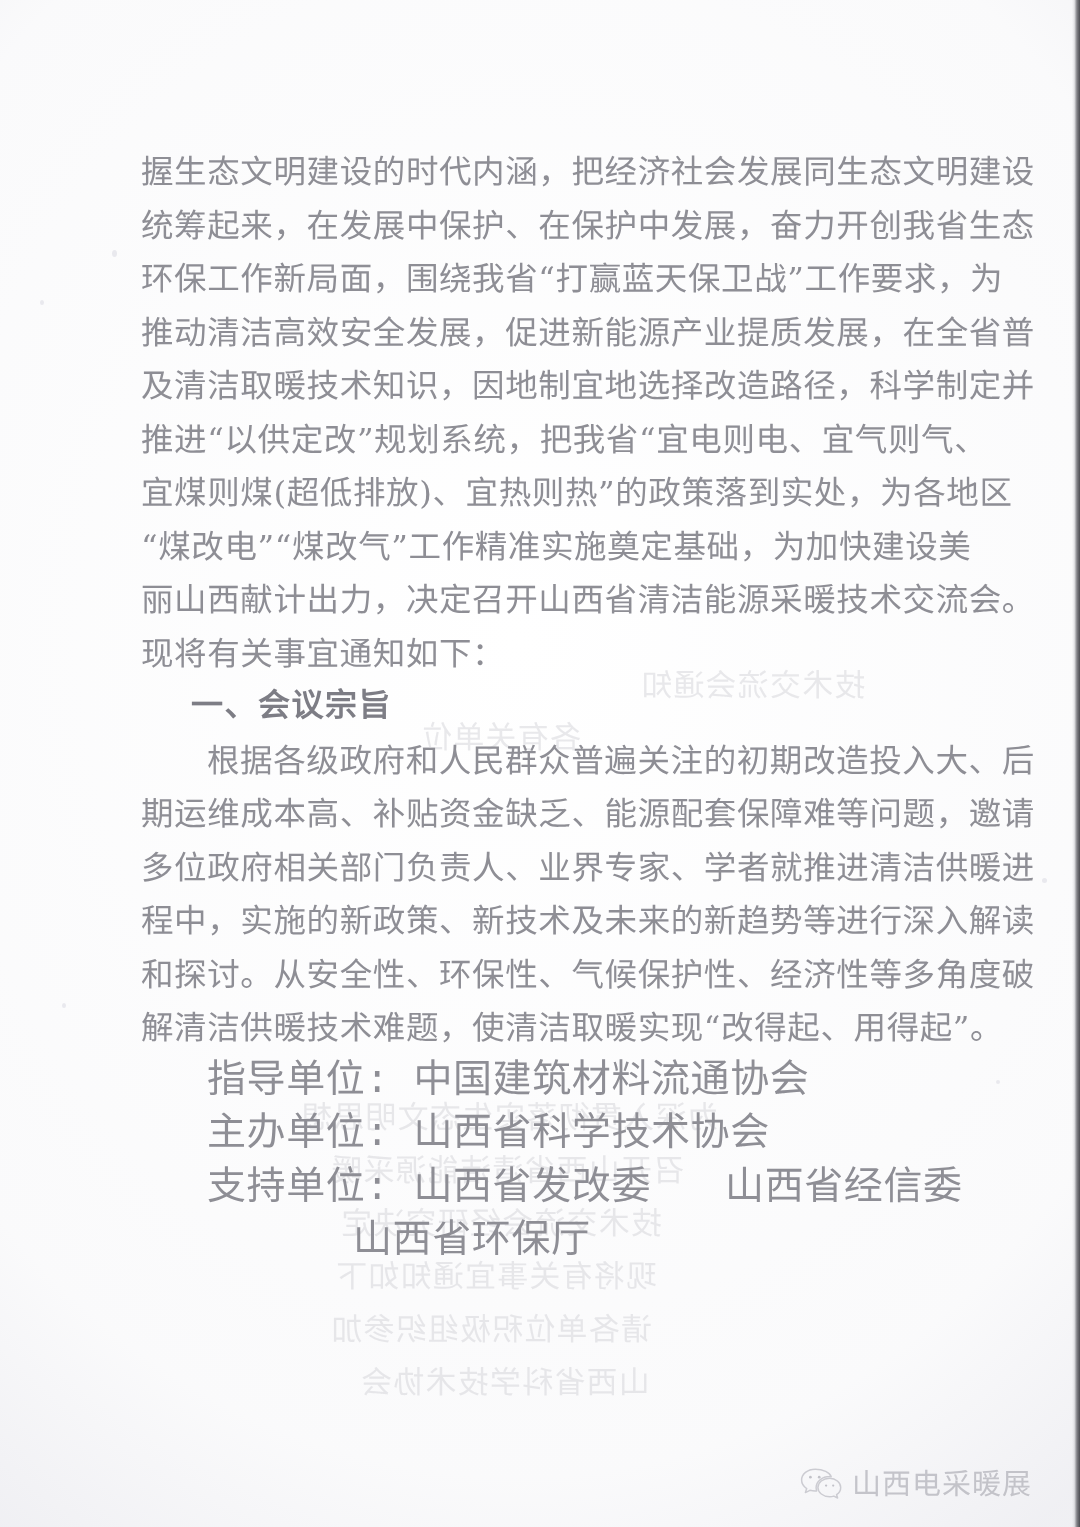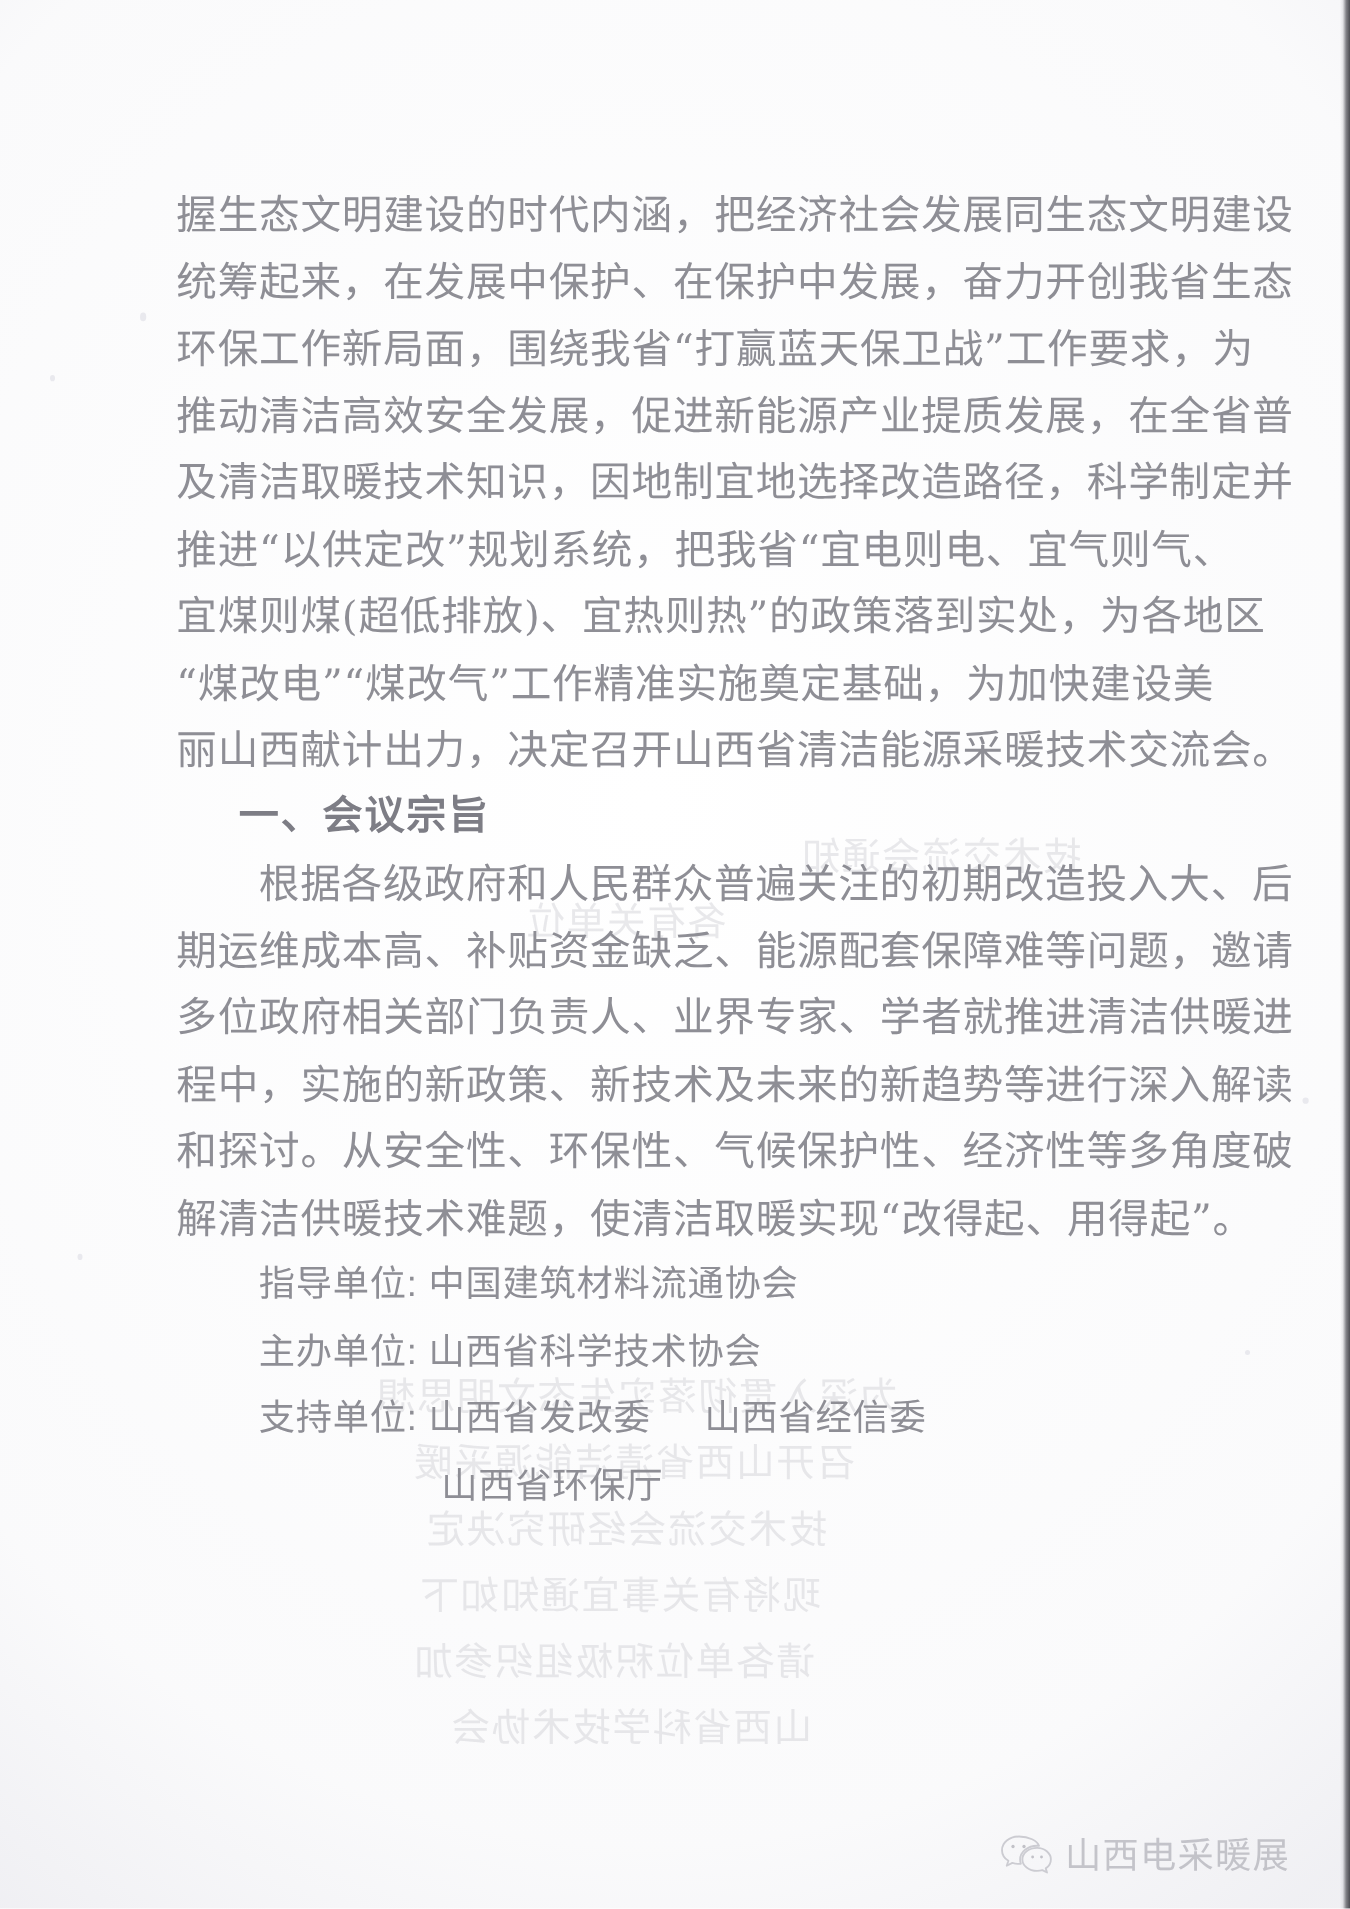--- a/index.html
+++ b/index.html
@@ -103,26 +103,26 @@
     padding-left: 50px;
     letter-spacing: 1.5px;
     font-weight: bold;
     white-space: nowrap;
     font-family: Liberation Mono, monospace;
   }
 
   .org-line {
     height: 53.5px;
     line-height: 53.5px;
-    font-size: 29px;
+    font-size: 39px;
     color: #8e8e95;
     padding-left: 66px;
     letter-spacing: 0.6px;
     white-space: nowrap;
-    font-family: Liberation Sans, sans-serif;
+    font-family: Liberation Mono, monospace;
   }
   .org-line .org-label { letter-spacing: 0.6px; }
   .org-line .org-value { letter-spacing: 0.6px; }
   .org-line.continuation { padding-left: 212px; }
   .org-value-gap { display: inline-block; width: 26px; }
 
   
   .footer-mark {
     position: absolute;
     right: 48px;
@@ -435,20 +435,21 @@
         <span>源</span>
         <span>采</span>
         <span>暖</span>
         <span>技</span>
         <span>术</span>
         <span>交</span>
         <span>流</span>
         <span>会</span>
         <span>。</span>
       </div>
+    <div class="line">现将有关事宜通知如下：</div>
 
     <div class="heading">一、会议宗旨</div>
     <div class="line just indent">
         <span>根</span>
         <span>据</span>
         <span>各</span>
         <span>级</span>
         <span>政</span>
         <span>府</span>
         <span>和</span>

